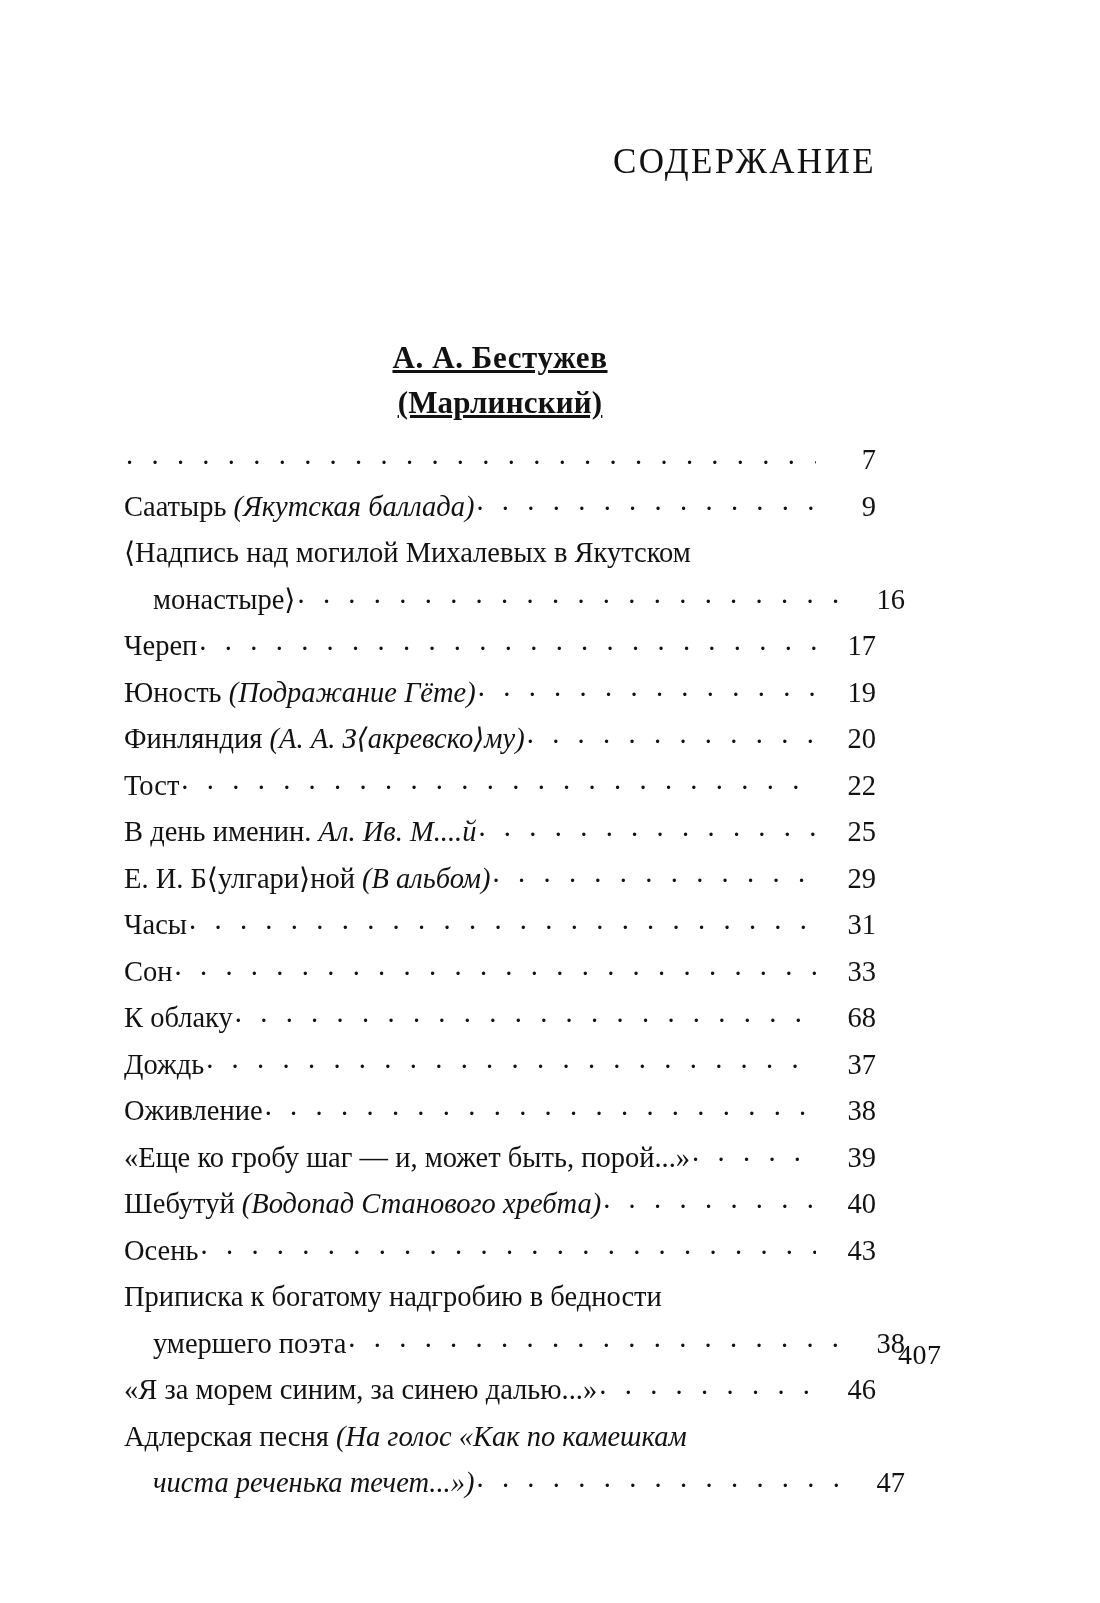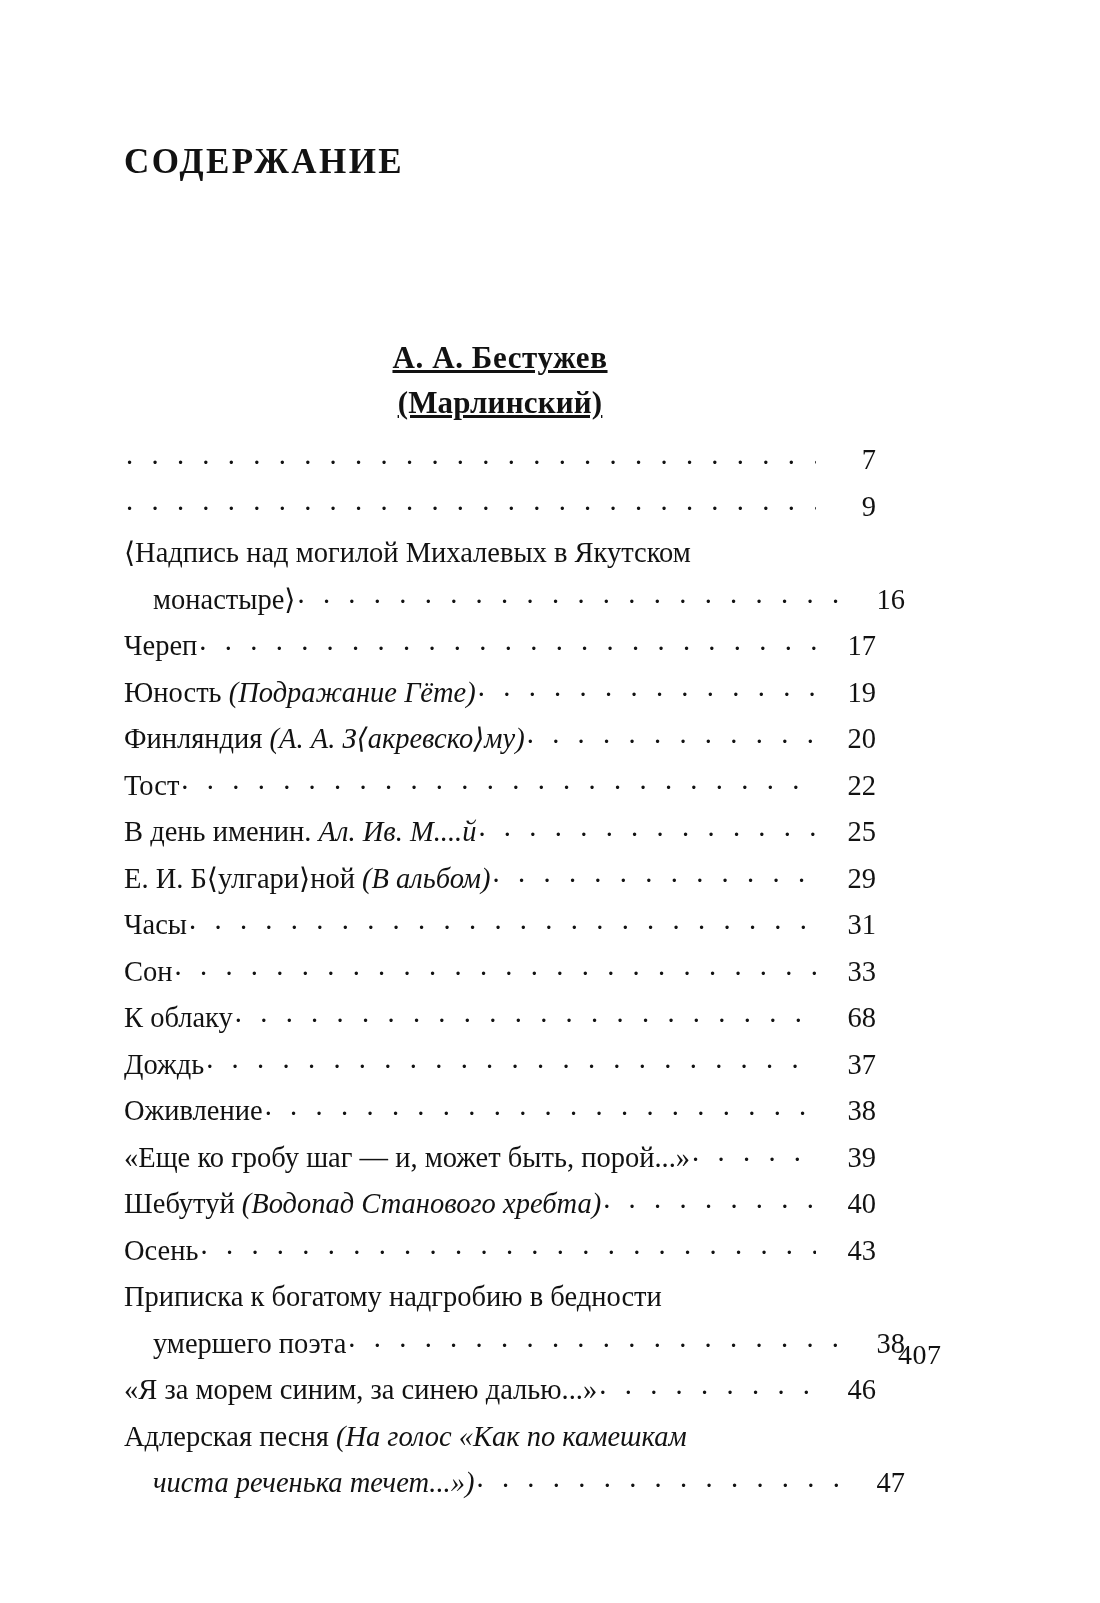--- a/index.html
+++ b/index.html
@@ -25,23 +25,23 @@
     height: 1603px;
     overflow: hidden;
   }
 
   
   .toc-title {
     position: absolute;
     left: 124px;
     top: 143px;
     width: 752px;
-    text-align: left;
+    text-align: right;
     font-size: 35px;
-    font-weight: bold;
+    font-weight: normal;
     letter-spacing: 2.4px;
     line-height: 1.1;
     white-space: nowrap;
   }
 
   
   .author-block {
     position: absolute;
     left: 124px;
     top: 335px;
@@ -144,20 +144,21 @@
 
   <div class="toc-list" id="toc-list">
       <div class="toc-entry">
         <div class="entry-line">
           <span class="leader"></span>
           <span class="entry-page">7</span>
         </div>
       </div>
       <div class="toc-entry">
         <div class="entry-line">
+          <span class="entry-text">Саатырь <i>(Якутская баллада)</i></span>
           <span class="leader"></span>
           <span class="entry-page">9</span>
         </div>
       </div>
       <div class="toc-entry">
         <div class="entry-line nowrap-leader">
           <span class="entry-text">⟨Надпись над могилой Михалевых в Якутском</span>
           <span class="leader"></span>
           <span class="entry-page">16</span>
         </div>

